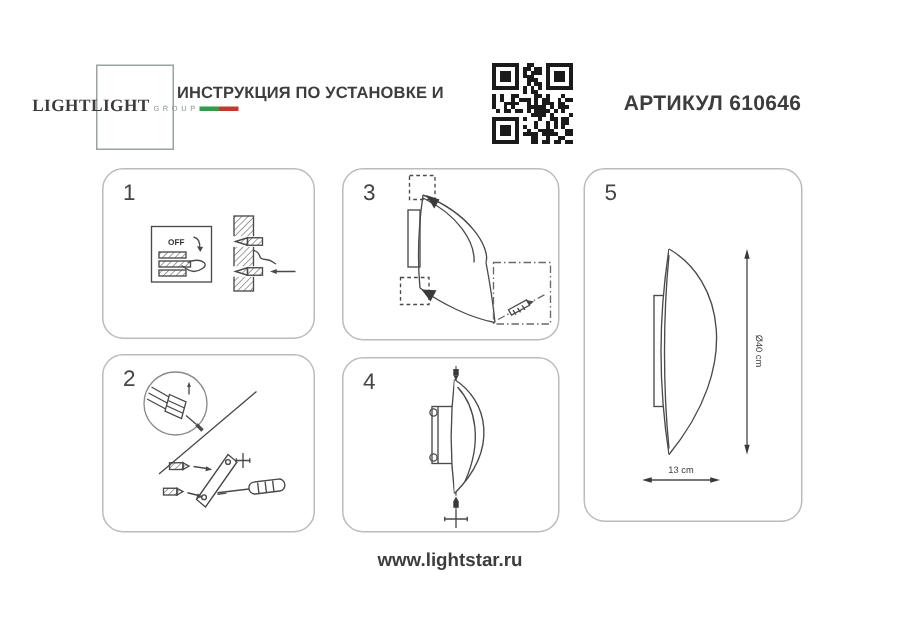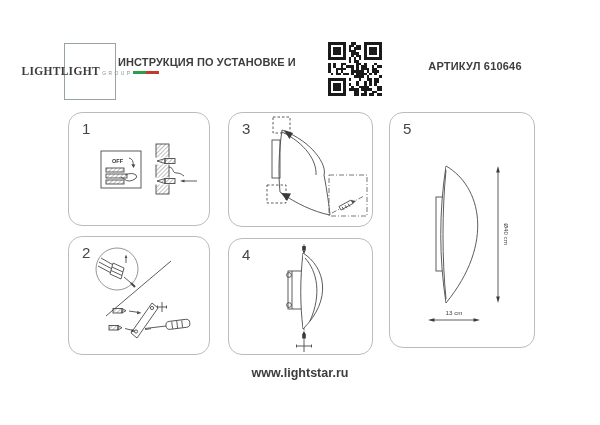--- a/index.html
+++ b/index.html
@@ -18,21 +18,21 @@
   .logo-flags{width:34px;display:flex;justify-content:space-between;margin-top:2px;}
   .flag{width:13px;height:2.5px;}
   .flag.green{background:#2e9e4b;}
   .flag.red{background:#c4392f;}
   .title{position:absolute;left:118px;top:55px;width:206px;
     font-weight:700;font-size:11px;line-height:15px;color:#3d3d3d;letter-spacing:.1px;}
   .qr{position:absolute;left:328px;top:42px;width:54px;height:54px;}
   .qr svg{width:100%;height:100%;display:block;}
   .series{position:absolute;left:400px;top:60px;width:150px;text-align:center;font-weight:700;}
   .series .s1{font-size:10px;margin-bottom:5px;letter-spacing:.2px;}
-  .series .s2{font-size:11px;letter-spacing:.2px;}
+  .series .s2{font-size:14px;letter-spacing:.2px;}
   
   .panel{position:absolute;border:1.5px solid #bcbcbc;border-radius:14px;background:#fff;}
   #p1{left:68px;top:112px;width:140px;height:112px;}
   #p2{left:68px;top:236px;width:140px;height:117px;}
   #p3{left:228px;top:112px;width:143px;height:113px;}
   #p4{left:228px;top:238px;width:143px;height:115px;}
   #p5{left:389px;top:112px;width:144px;height:234px;}
   .num{position:absolute;left:13px;top:7px;font-size:15px;color:#454545;}
   svg.draw{position:absolute;left:0;top:0;width:100%;height:100%;display:block;}
   

